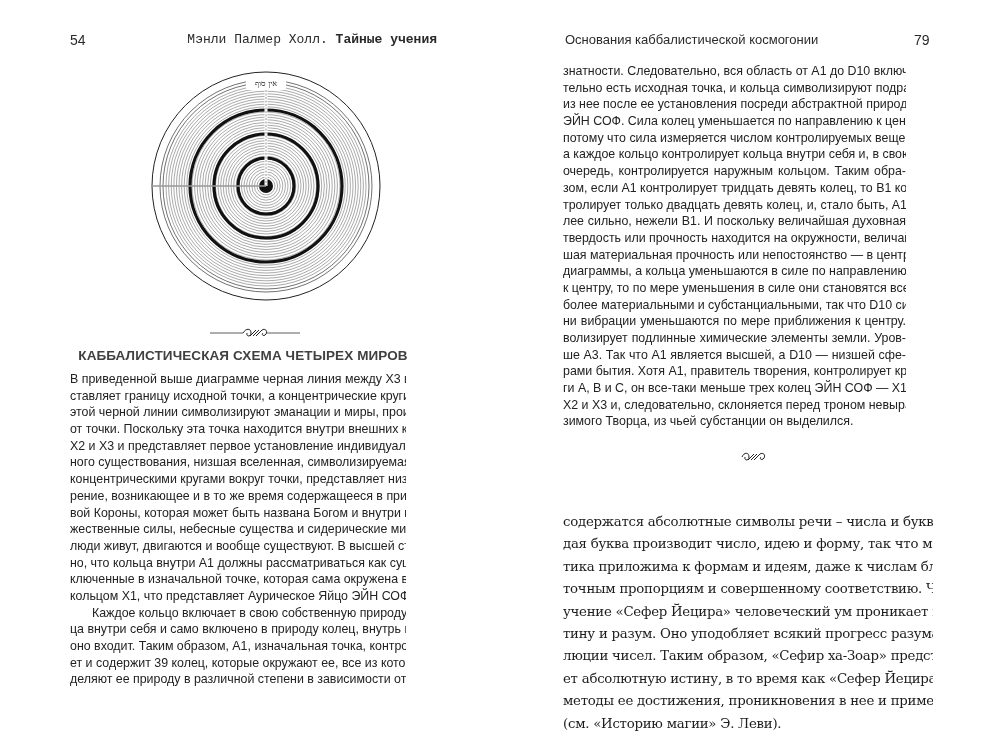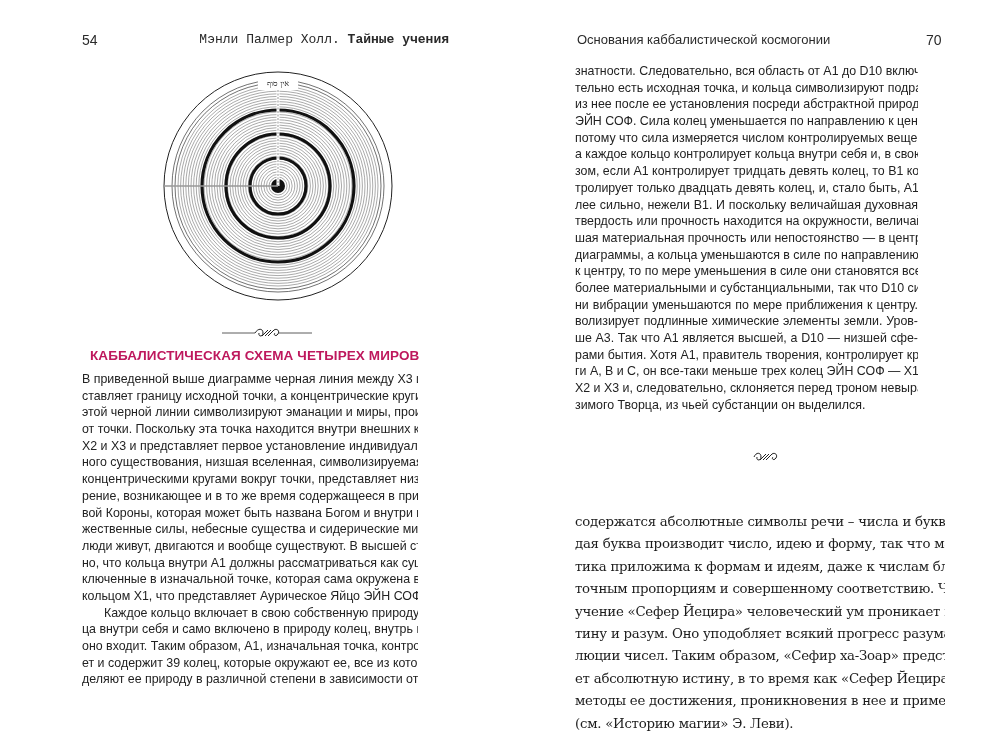--- a/index.html
+++ b/index.html
@@ -1,21 +1,21 @@
 <!DOCTYPE html>
 <html><head>
 <meta charset="utf-8">
 <style>
   html, body { margin: 0; padding: 0; }
   body {
     width: 1001px; height: 751px; overflow: hidden;
     background: #ffffff; position: relative;
     color: #1e1e1e;
   }
-  .page { position: absolute; top: 0; height: 624px; margin-left: 12px; }
+  .page { position: absolute; top: 0; height: 624px; }
   #page-left { left: 0; width: 500px; }
   #page-right { left: 500px; width: 501px; }
 
   .folio, .running-head {
     position: absolute; top: 32px;
     font-family: "Liberation Sans", sans-serif;
     font-size: 13px; color: #2a2a2a; white-space: nowrap;
   }
   #folio-left { left: 70px; font-size: 14px; }
   #head-left { right: 63px; font-family: Liberation Mono, monospace; }
@@ -23,21 +23,21 @@
   #head-right { left: 65px; }
   #folio-right { left: 414px; font-size: 14px; }
 
   
   #diagram { position: absolute; left: 150px; top: 70px; width: 232px; height: 232px; }
   #divider-left { position: absolute; left: 210px; top: 326px; width: 90px; height: 14px; }
 
   .section-title {
     position: absolute; left: 78px; width: 330px; top: 348px;
     font-family: "Liberation Sans", sans-serif; font-weight: bold;
-    font-size: 13.5px; text-align: left; color: #be185d; letter-spacing: 0.1px;
+    font-size: 13.5px; text-align: center; color: #404040; letter-spacing: 0.1px;
   }
 
   .sans-body {
     position: absolute;
     font-family: "Liberation Sans", sans-serif;
     font-size: 12.4px; line-height: 16.7px; color: #222;
   }
   .sans-body .line {
     display: block; text-align: justify; text-align-last: justify;
     white-space: nowrap; height: 16.7px; overflow: hidden;
@@ -147,29 +147,30 @@
       <span class="line indent">Каждое кольцо включает в свою собственную природу все коль-</span>
       <span class="line">ца внутри себя и само включено в природу колец, внутрь которых</span>
       <span class="line">оно входит. Таким образом, А1, изначальная точка, контролиру-</span>
       <span class="line">ет и содержит 39 колец, которые окружают ее, все из которых раз-</span>
       <span class="line">деляют ее природу в различной степени в зависимости от своей</span>
     </div>
 </div>
 
 <div id="page-right" class="page">
   <span id="head-right" class="running-head">Основания каббалистической космогонии</span>
-  <span id="folio-right" class="folio">70</span>
+  <span id="folio-right" class="folio">79</span>
 
   <div id="right-top" class="sans-body">
       <span class="line">знатности. Следовательно, вся область от А1 до D10 включи-</span>
       <span class="line">тельно есть исходная точка, и кольца символизируют подраз-</span>
       <span class="line">из нее после ее установления посреди абстрактной природы</span>
       <span class="line">ЭЙН СОФ. Сила колец уменьшается по направлению к центру,</span>
       <span class="line">потому что сила измеряется числом контролируемых вещей,</span>
       <span class="line">а каждое кольцо контролирует кольца внутри себя и, в свою</span>
+      <span class="line">очередь, контролируется наружным кольцом. Таким обра-</span>
       <span class="line">зом, если А1 контролирует тридцать девять колец, то В1 кон-</span>
       <span class="line">тролирует только двадцать девять колец, и, стало быть, А1 бо-</span>
       <span class="line">лее сильно, нежели В1. И поскольку величайшая духовная</span>
       <span class="line">твердость или прочность находится на окружности, величай-</span>
       <span class="line">шая материальная прочность или непостоянство — в центре</span>
       <span class="line">диаграммы, а кольца уменьшаются в силе по направлению</span>
       <span class="line">к центру, то по мере уменьшения в силе они становятся все</span>
       <span class="line">более материальными и субстанциальными, так что D10 сим-</span>
       <span class="line">ни вибрации уменьшаются по мере приближения к центру.</span>
       <span class="line">волизирует подлинные химические элементы земли. Уров-</span>

